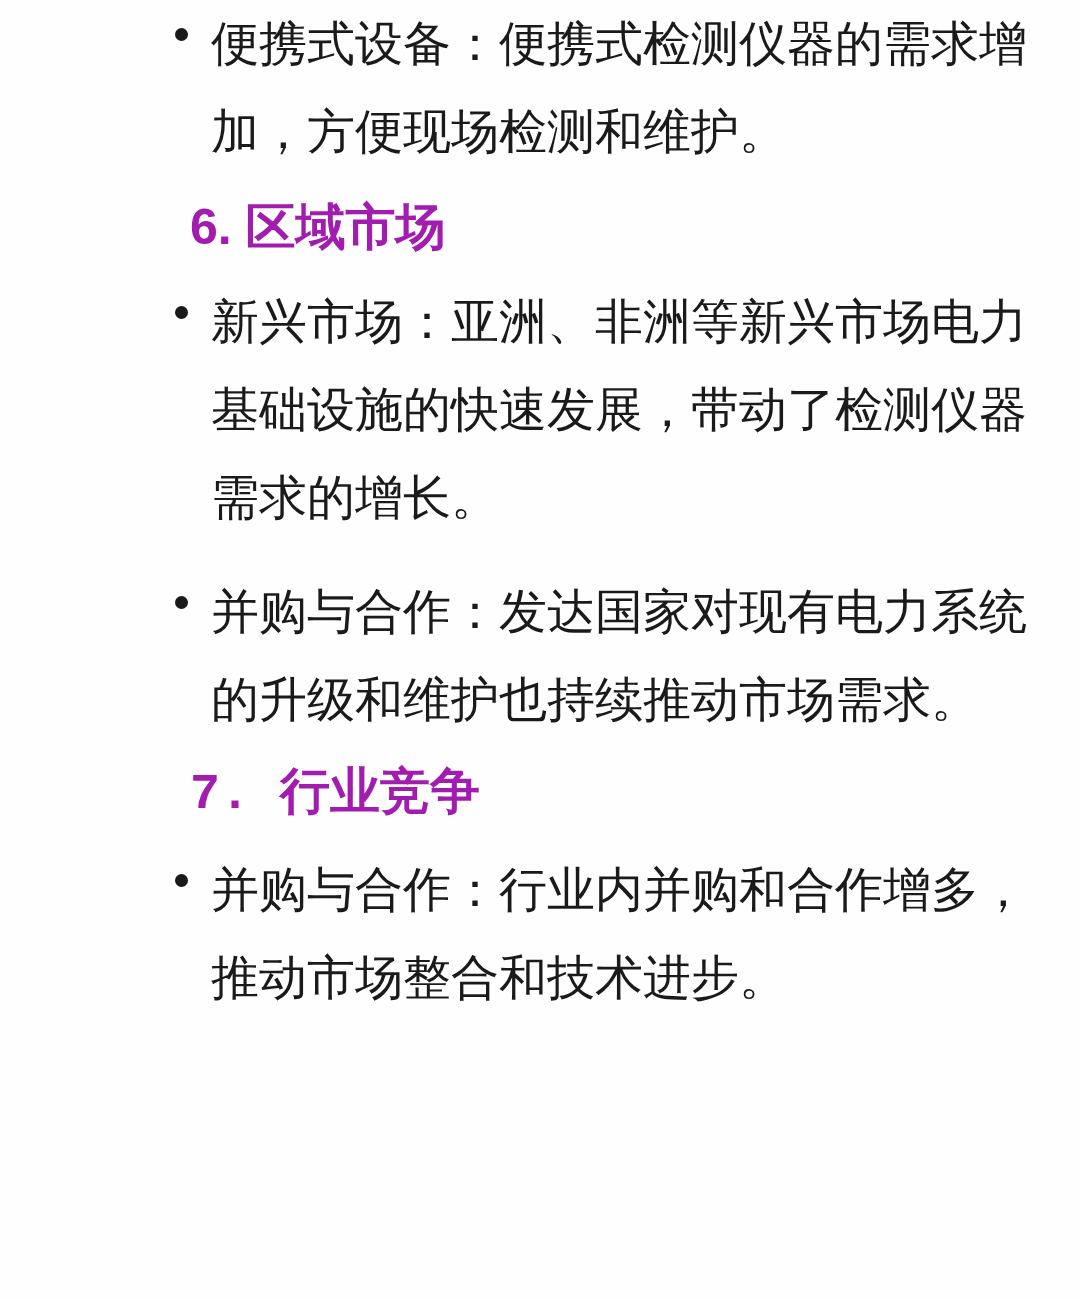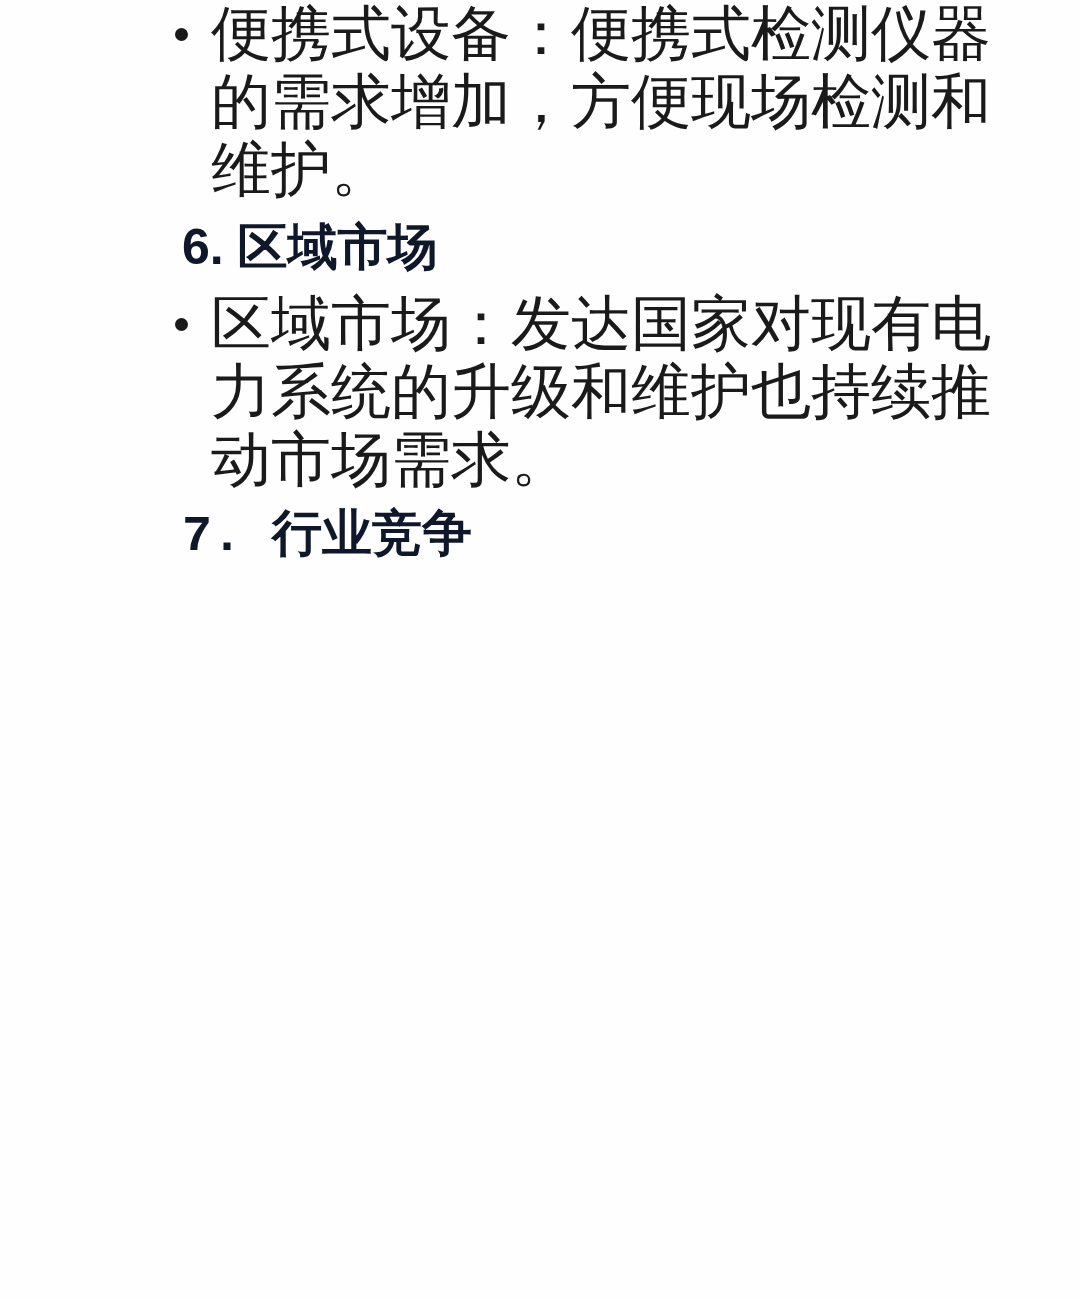--- a/index.html
+++ b/index.html
@@ -27,43 +27,43 @@
     width: 866px;
   }
   ul.bullets {
     list-style: none;
     margin: 0;
     padding: 0;
   }
   ul.bullets li {
     position: relative;
     padding-left: 37px;
-    font-size: 60px;
-    line-height: 68px;
+    font-size: 48px;
+    line-height: 88px;
     margin-top: 26px;
     letter-spacing: 0;
   }
   ul.bullets li:first-child {
     margin-top: 0;
   }
   .dot {
     position: absolute;
     left: 1px;
     top: 28px;
     width: 13px;
     height: 13px;
     border-radius: 50%;
     background: #1a1a1a;
   }
   h2.section-heading {
-    margin: 8px;
+    margin: 16px;
     font-size: 50px;
     line-height: 70px;
     font-weight: 700;
-    color: #0f172a;
+    color: #a21caf;
   }
   .ul-intro { margin-top: 17px; }
   .h-region { margin-top: 53px; margin-bottom: 64px; }
   .h-competition { margin-top: 51px; margin-bottom: 65px; font-family: Liberation Mono, monospace; }
 </style>
 </head>
 <body>
 
 <div class="page">
   <div class="content">
@@ -73,23 +73,31 @@
         <span class="dot"></span>
         <span>便携式设备：便携式检测仪器的需求增加，方便现场检测和维护。</span>
       </li>
     </ul>
 
     <h2 class="section-heading h-region">6. 区域市场</h2>
 
     <ul class="bullets">
       <li>
         <span class="dot"></span>
-        <span>区域市场：发达国家对现有电力系统的升级和维护也持续推动市场需求。</span>
+        <span>新兴市场：亚洲、非洲等新兴市场电力基础设施的快速发展，带动了检测仪器需求的增长。</span>
+      </li>
+      <li>
+        <span class="dot"></span>
+        <span>并购与合作：发达国家对现有电力系统的升级和维护也持续推动市场需求。</span>
       </li>
     </ul>
 
     <h2 class="section-heading h-competition">7. 行业竞争</h2>
 
     <ul class="bullets">
+      <li>
+        <span class="dot"></span>
+        <span>并购与合作：行业内并购和合作增多，推动市场整合和技术进步。</span>
+      </li>
     </ul>
 
   </div>
 </div>
 
 </body></html>

